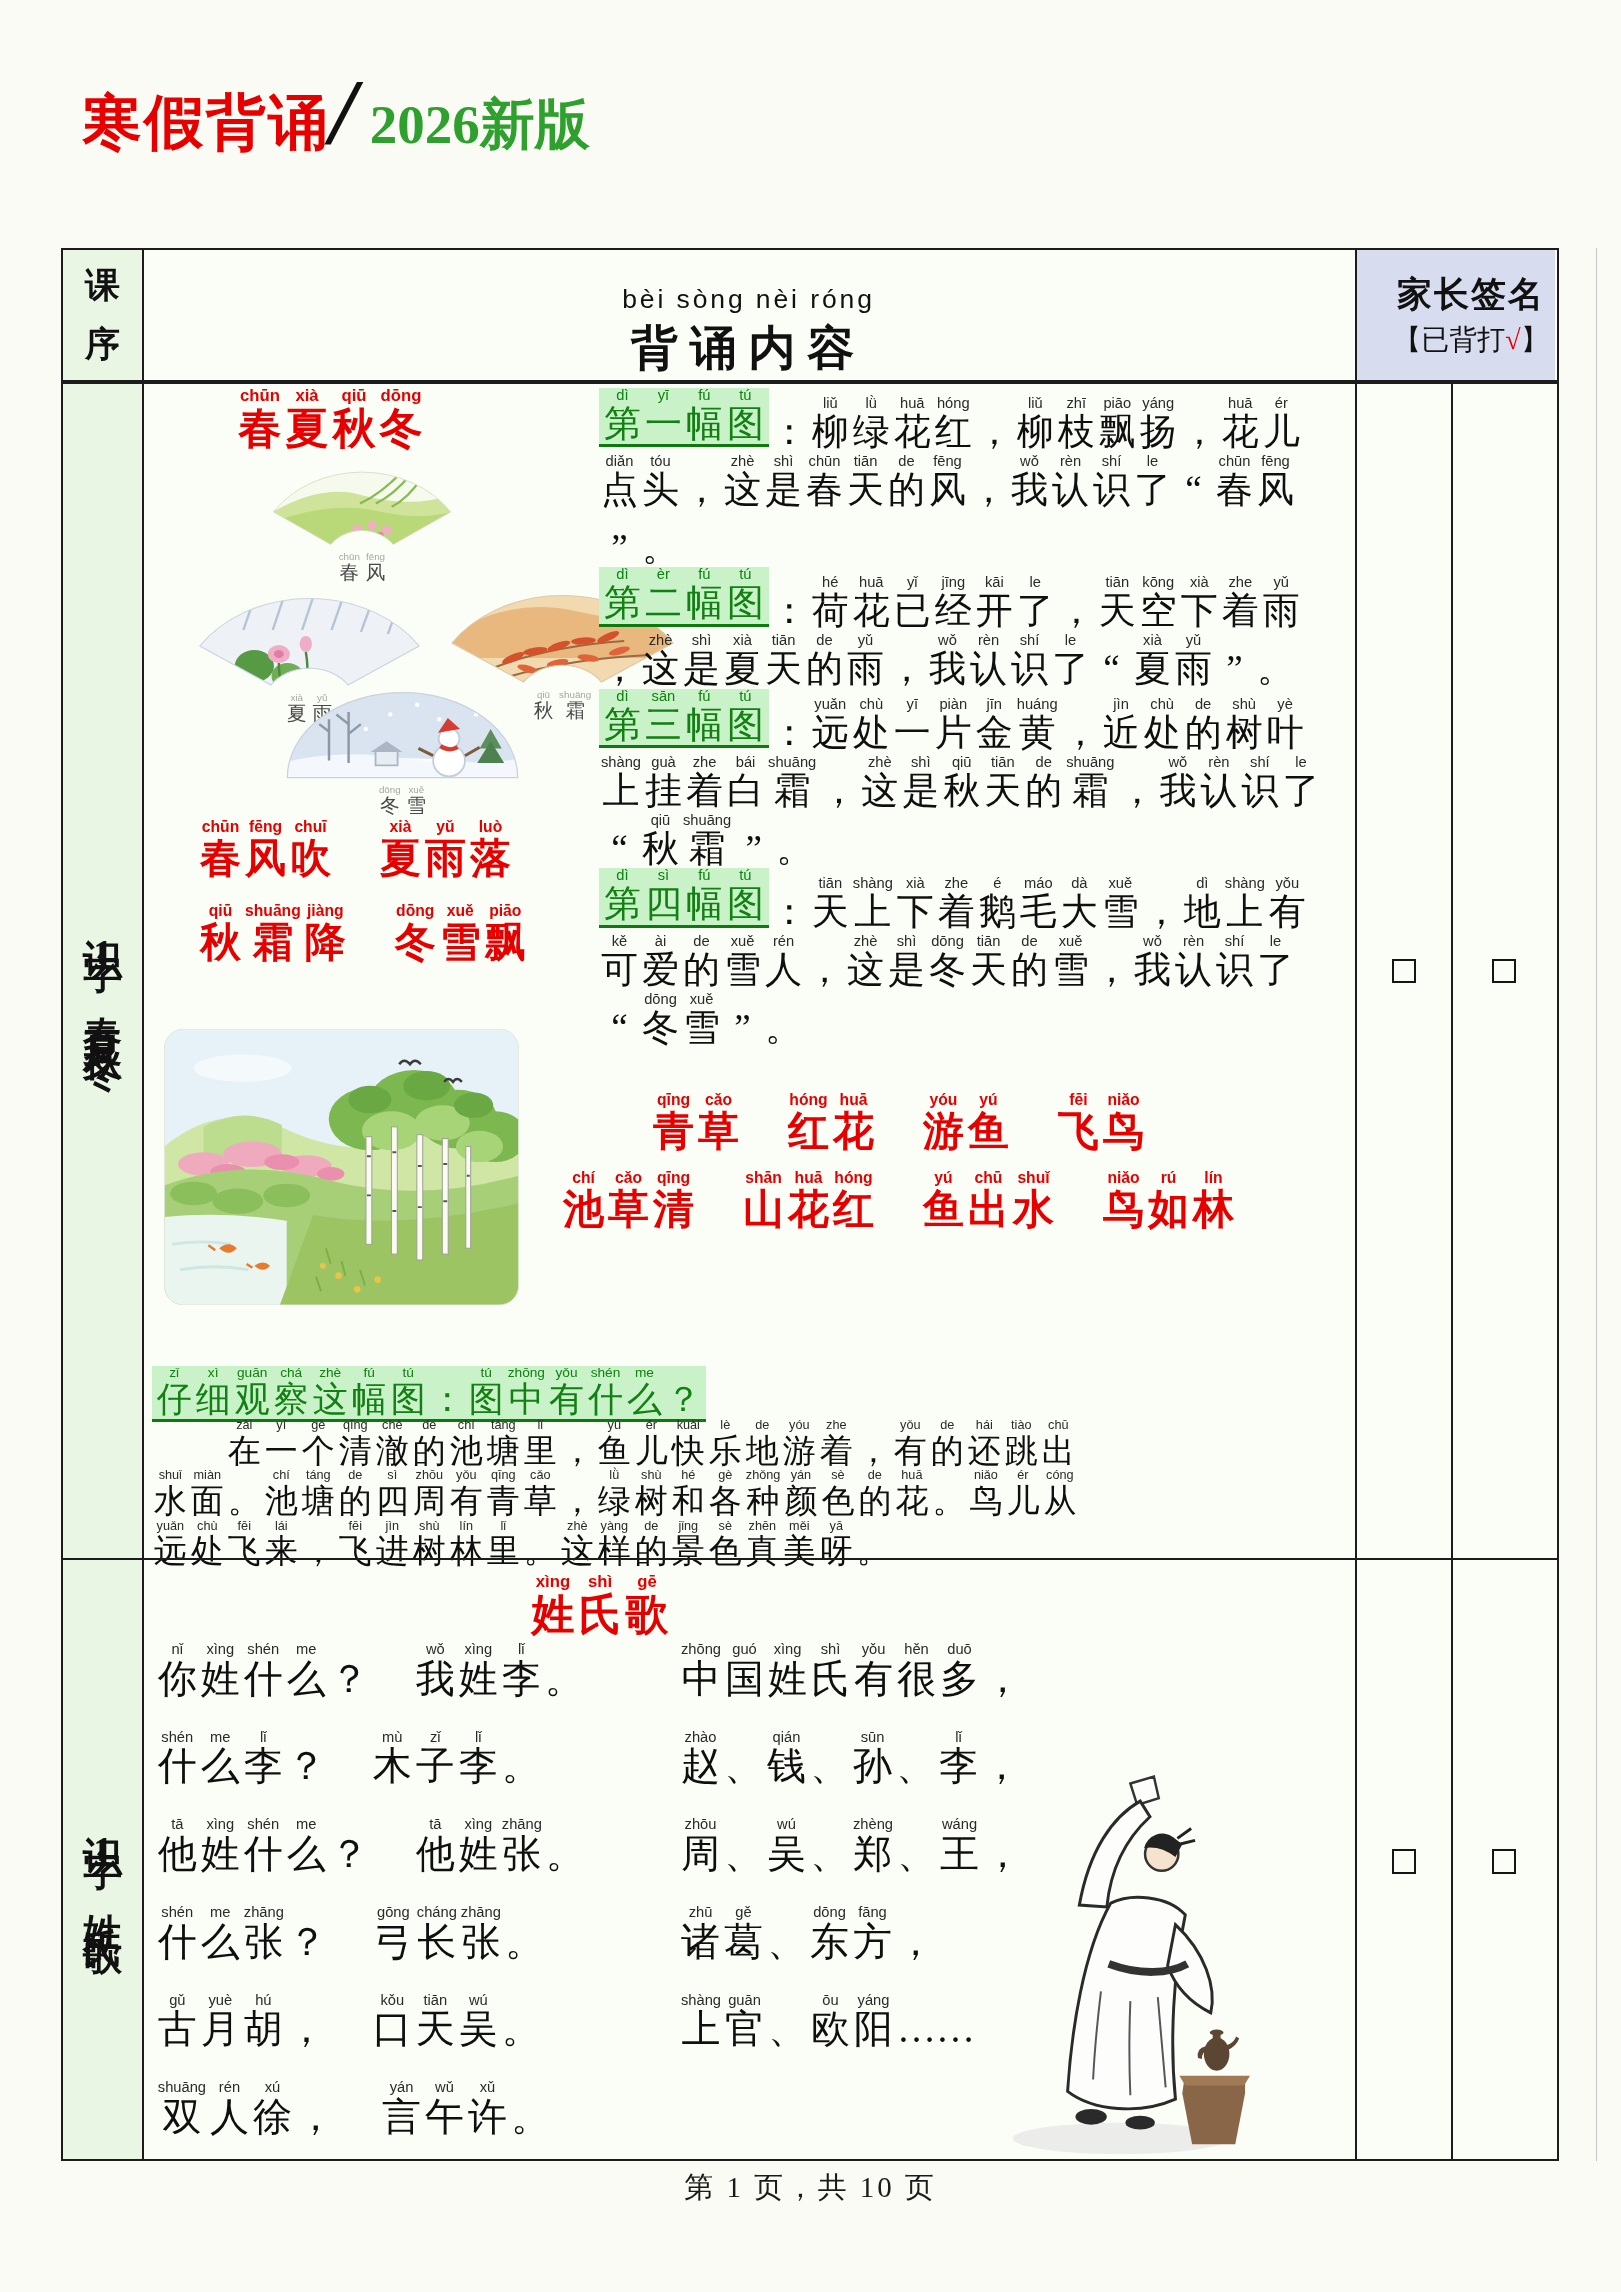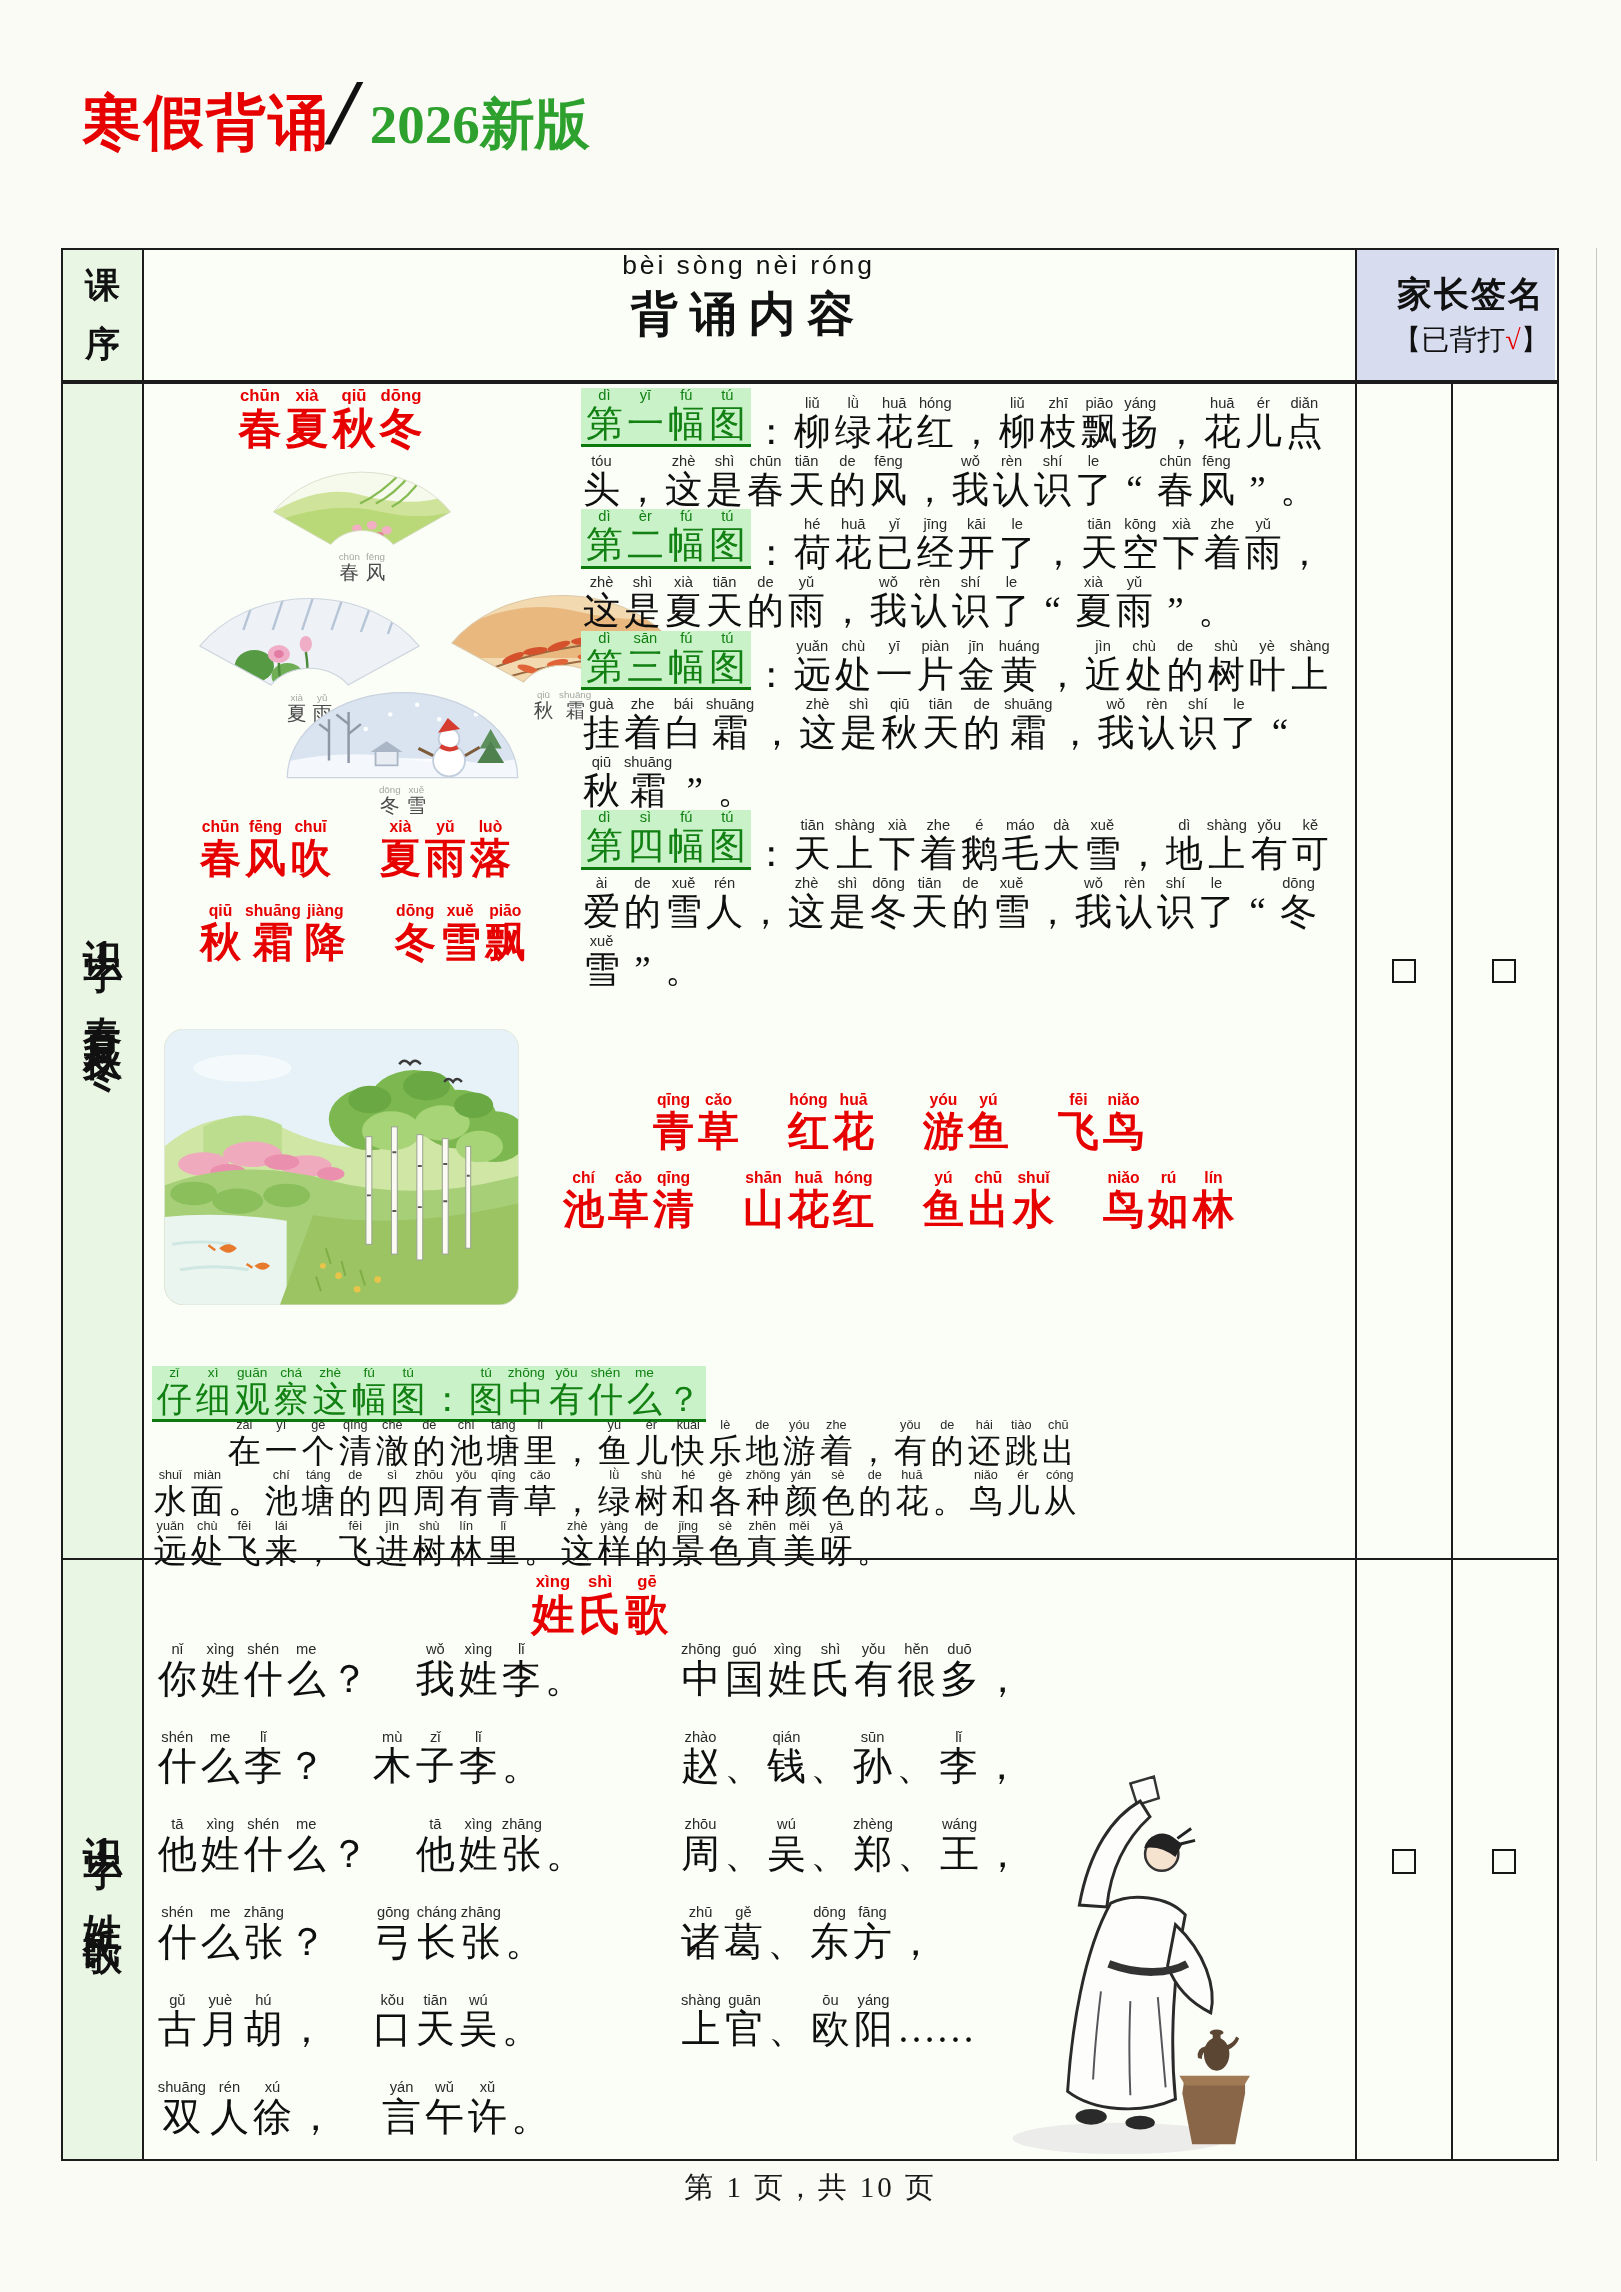--- a/index.html
+++ b/index.html
@@ -24,21 +24,21 @@
   .hline { position:absolute; left:0; right:0; background:#1c1c1c; }
   .v-a { left:79px; } .v-b { left:1292px; } .v-c { left:1388px; top:130px; }
   .h-hdr { top:130px; height:3.9px; } .h-row { top:1308px; height:2px; }
   .ext-line { position:absolute; left:1596px; top:248px; width:1px; height:1913px; background:#c6c6c6; }
 
   
   .hdr-lesson { position:absolute; left:0; top:0; width:79px; height:130px;
     display:flex; flex-direction:column; align-items:center; justify-content:space-evenly;
     font-size:35px; font-weight:bold; color:#111; }
   .hdr-content { position:absolute; left:81px; top:0; width:1209px; height:130px;
-    display:flex; flex-direction:column; align-items:center; justify-content:flex-start; }
+    display:flex; flex-direction:column; align-items:center; justify-content:flex-end; }
   .hdr-content .pinyin-line { font-family:"Liberation Sans",sans-serif; font-size:26.5px; color:#111; letter-spacing:2.9px; }
   .hdr-content .cn-line { font-size:47px; font-weight:bold; color:#111; letter-spacing:11.8px; margin-top:2px; }
   .hdr-sign { position:absolute; left:1292px; top:0; width:232px; height:130px;
     display:flex; flex-direction:column; align-items:center; justify-content:center; }
   .hdr-sign .l1 { font-size:35px; font-weight:bold; color:#111; letter-spacing:2px; }
   .hdr-sign .l2 { font-size:28px; color:#111; margin-top:3.9px; }
   .hdr-sign .chk { color:#e60000; font-weight:bold; }
 
   
   .side-cell { position:absolute; left:0; width:79px; display:flex; align-items:center; justify-content:center; }
@@ -63,21 +63,21 @@
 
   .fan-wrap { position:absolute; text-align:center; }
   .fan-label { font-size:19.6px; color:#4a4a4a; margin-top:1px; }
   .fan-label .py { font-size:9.8px; height:10.8px; color:#a3a89f; }
   .fan-label .syl { margin:0 2.9px; }
 
   .chant { position:absolute; left:54px; color:#e60000; font-size:41px; font-weight:bold; white-space:nowrap; }
   .chant .py { font-size:15.7px; height:17.6px; color:#e60000; }
 
   .paras { position:absolute; left:437px; top:3.9px; width:755px; color:#0f0f0f; }
-  .para { font-size:37px; line-height:58px; text-align:left; }
+  .para { font-size:37px; line-height:58px; text-align:left;margin-left:18px; }
   .para .py { font-size:14.7px; height:16.7px; color:#2a2a2a; }
   .fig-head { display:inline-block; background:#c9f2c9; border-bottom:3.9px solid #0c7a0c;
     padding:0 2.9px 1px; color:#128012; line-height:normal; }
   .fig-head .py { color:#128012; }
 
   .scene-wrap { position:absolute; left:19.6px; top:645px; }
 
   .words { position:absolute; left:323px; top:708px; width:863px; text-align:center;
     color:#e60000; font-size:41px; font-weight:bold; }
   .words-line { margin-bottom:17.6px; }

